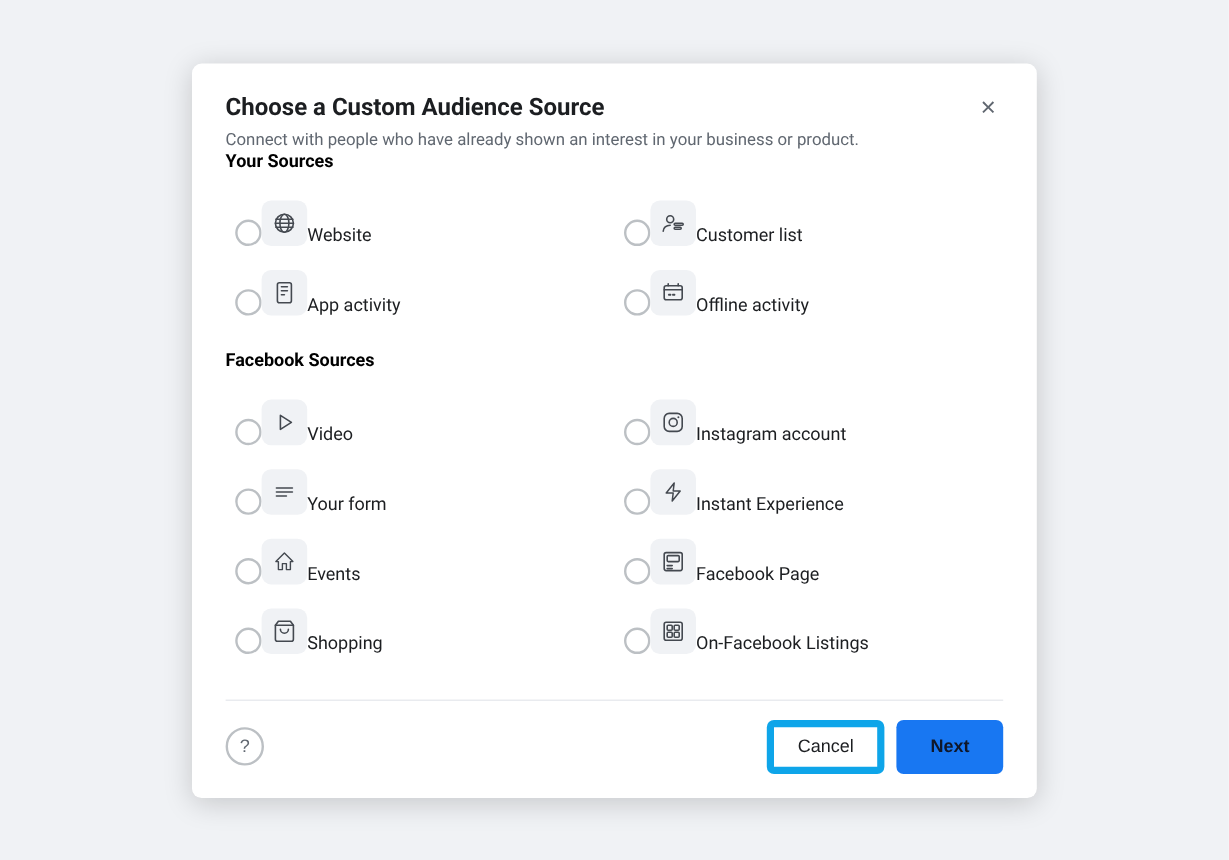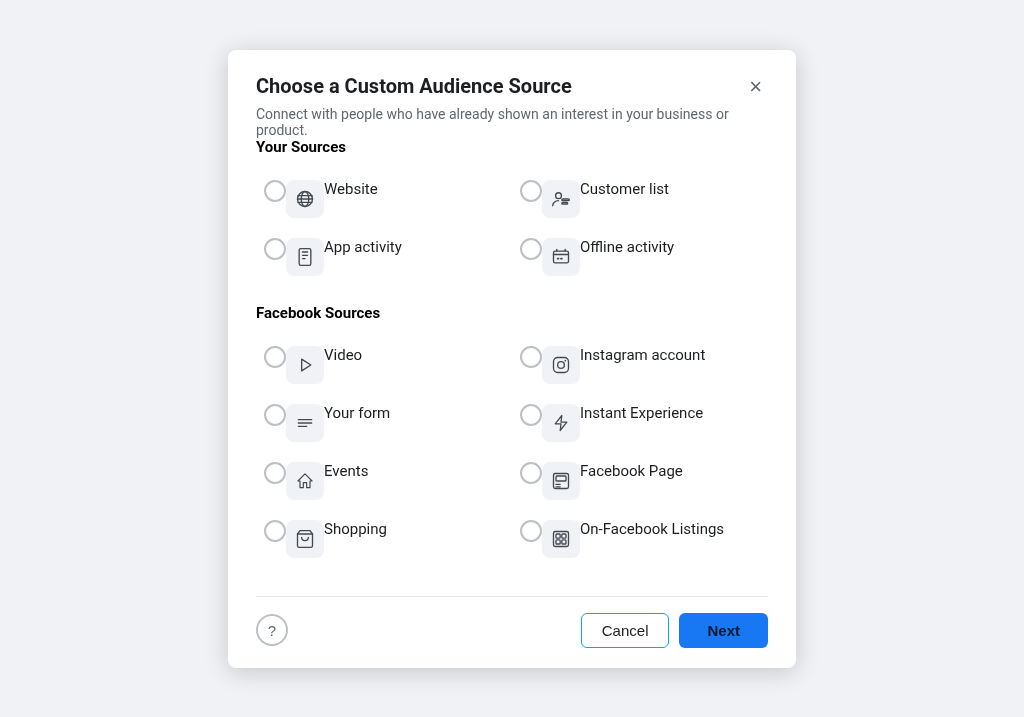--- a/index.html
+++ b/index.html
@@ -8,21 +8,21 @@
       background: #f0f2f5;
       display: flex;
       align-items: center;
       justify-content: center;
       min-height: 100vh;
       font-size: 15px;
     }
     .modal {
       background: #fff;
       border-radius: 8px;
-      width: 568px;
+      width: 704px;
       box-shadow: 0 4px 24px rgba(0,0,0,0.18);
       padding: 24px 28px 20px 28px;
       position: relative;
     }
     .modal-header {
       display: flex;
       justify-content: space-between;
       align-items: flex-start;
       margin-bottom: 6px;
     }
@@ -52,21 +52,21 @@
       margin-bottom: 14px;
     }
     .sources-grid {
       display: grid;
       grid-template-columns: 1fr 1fr;
       gap: 0;
       margin-bottom: 10px;
     }
     .source-item {
       display: flex;
-      align-items: flex-start;
+      align-items: flex-end;
       gap: 0;
       padding: 10px 8px;
       border-radius: 6px;
       cursor: pointer;
     }
     .radio-circle {
       width: 22px;
       height: 22px;
       border-radius: 50%;
       border: 2px solid #bcc0c4;
@@ -116,21 +116,21 @@
       align-items: center;
       justify-content: center;
       cursor: pointer;
       color: #606770;
       font-size: 15px;
       font-weight: 500;
     }
     .footer-actions { display: flex; gap: 10px; }
     .btn-cancel {
       background: #fff;
-      border: 1px solid #0ea5e9;
+      border: 6px solid #0ea5e9;
       border-radius: 6px;
       padding: 8px 20px;
       font-size: 15px;
       color: #1c1e21;
       cursor: pointer;
       font-weight: 500;
     }
     .btn-next {
       background: #1877f2;
       border: none;

